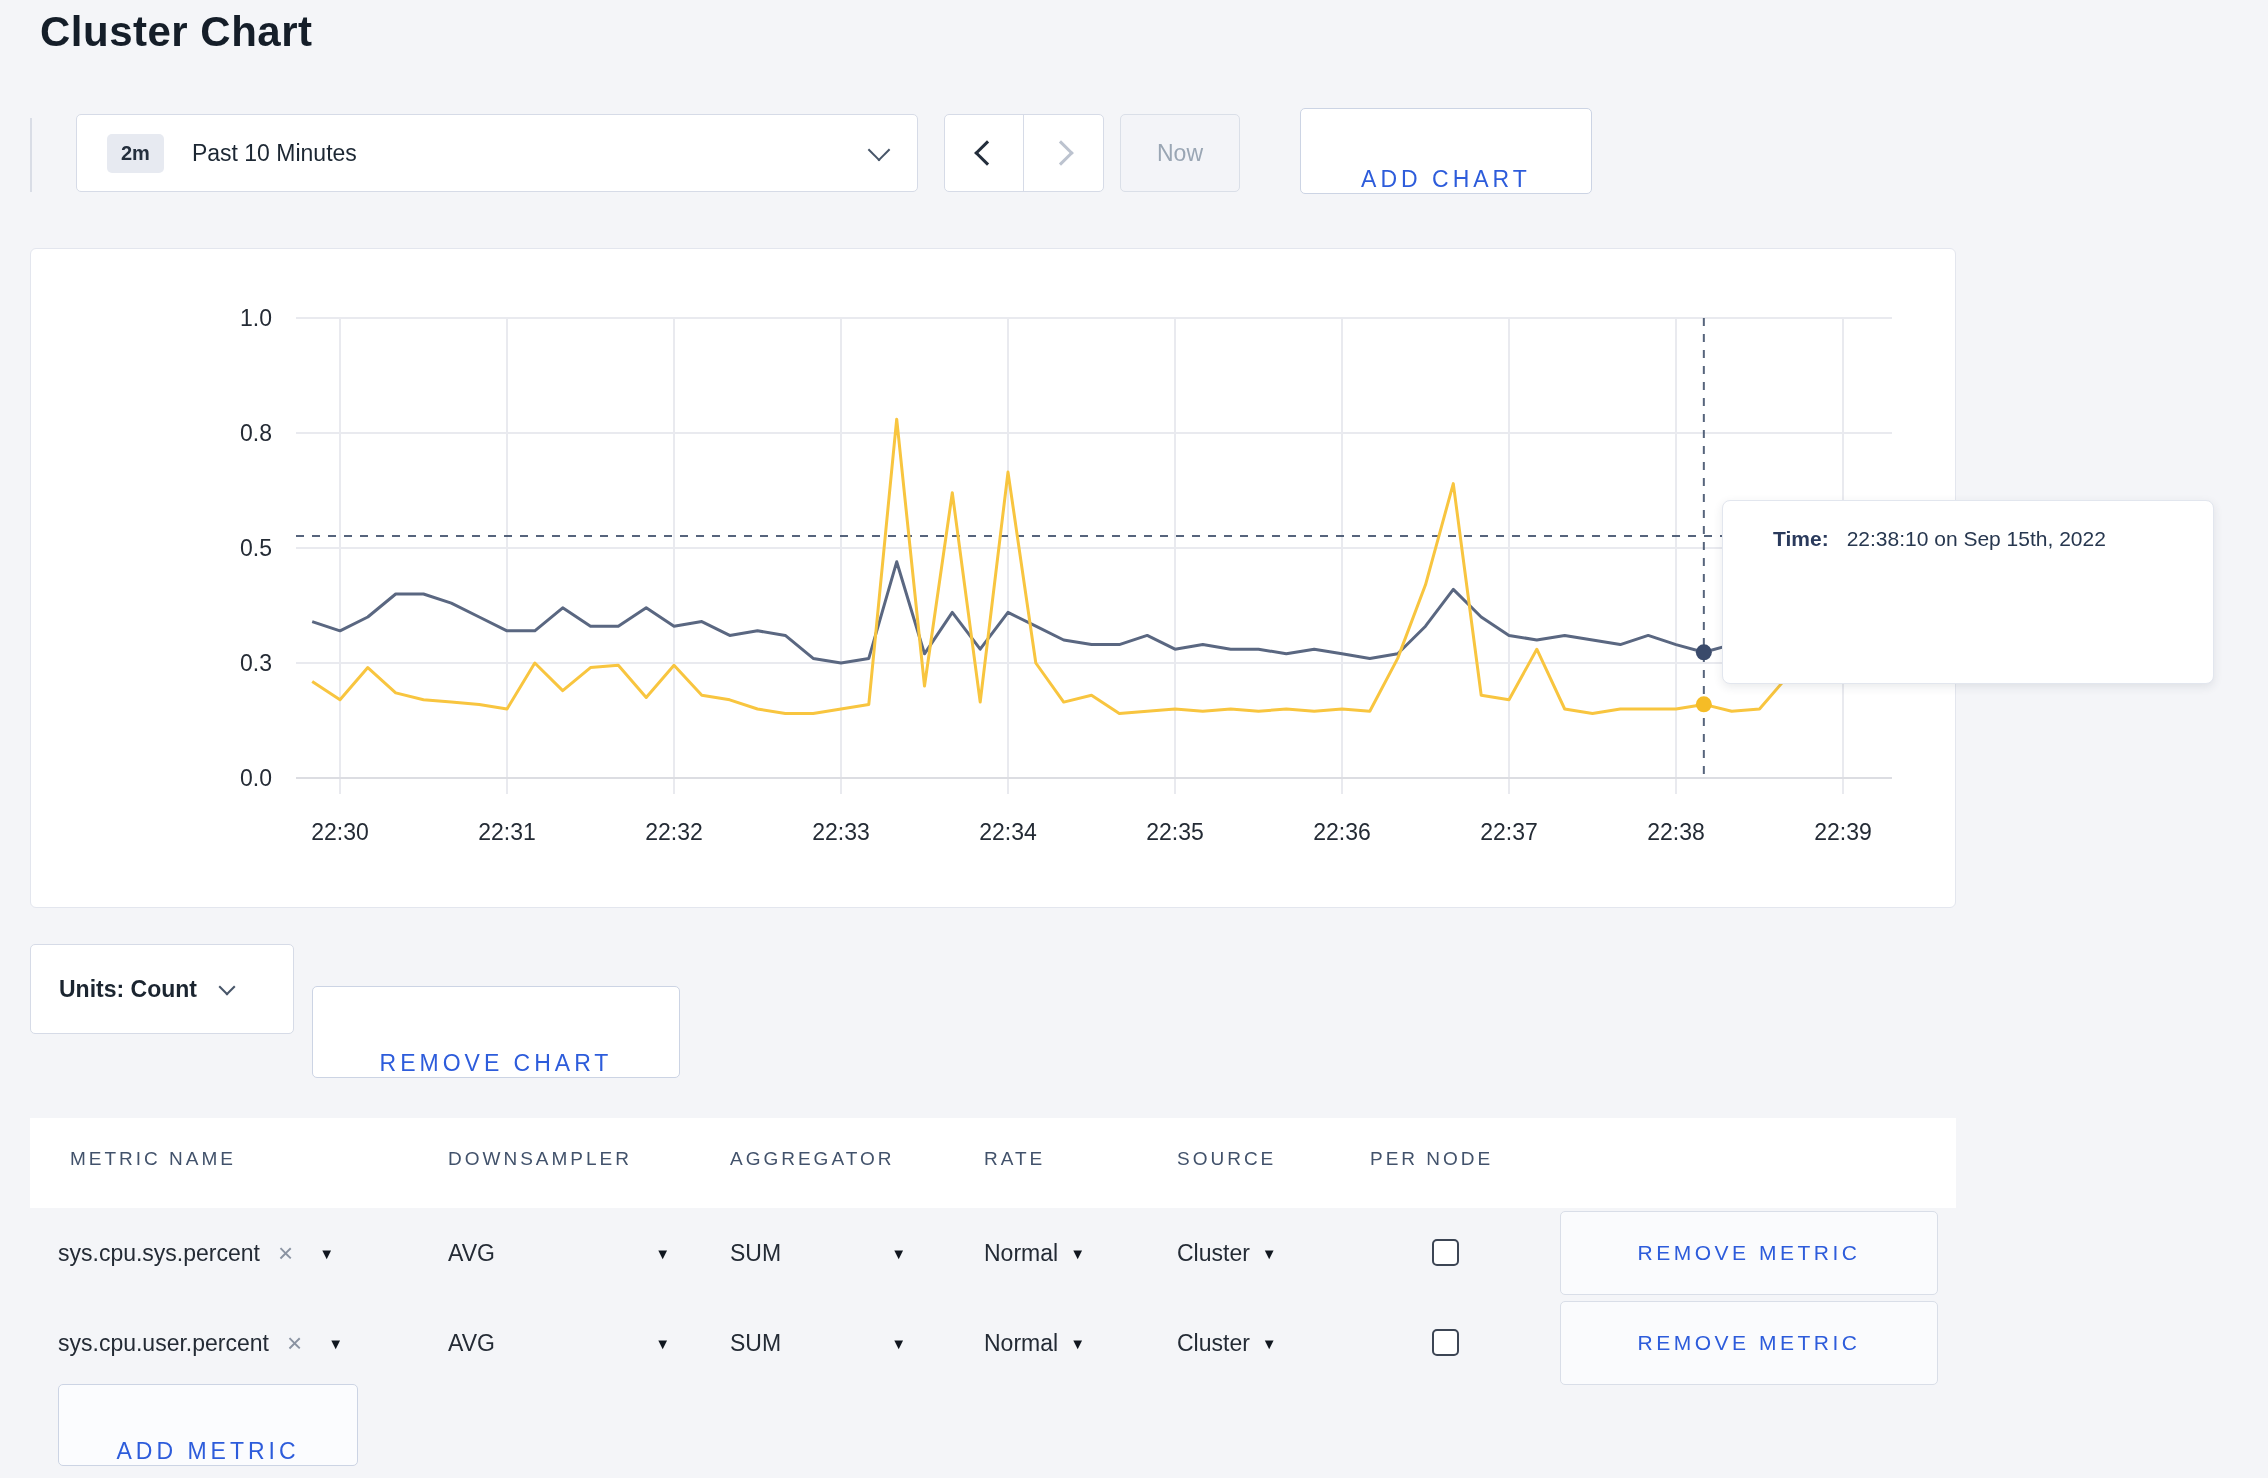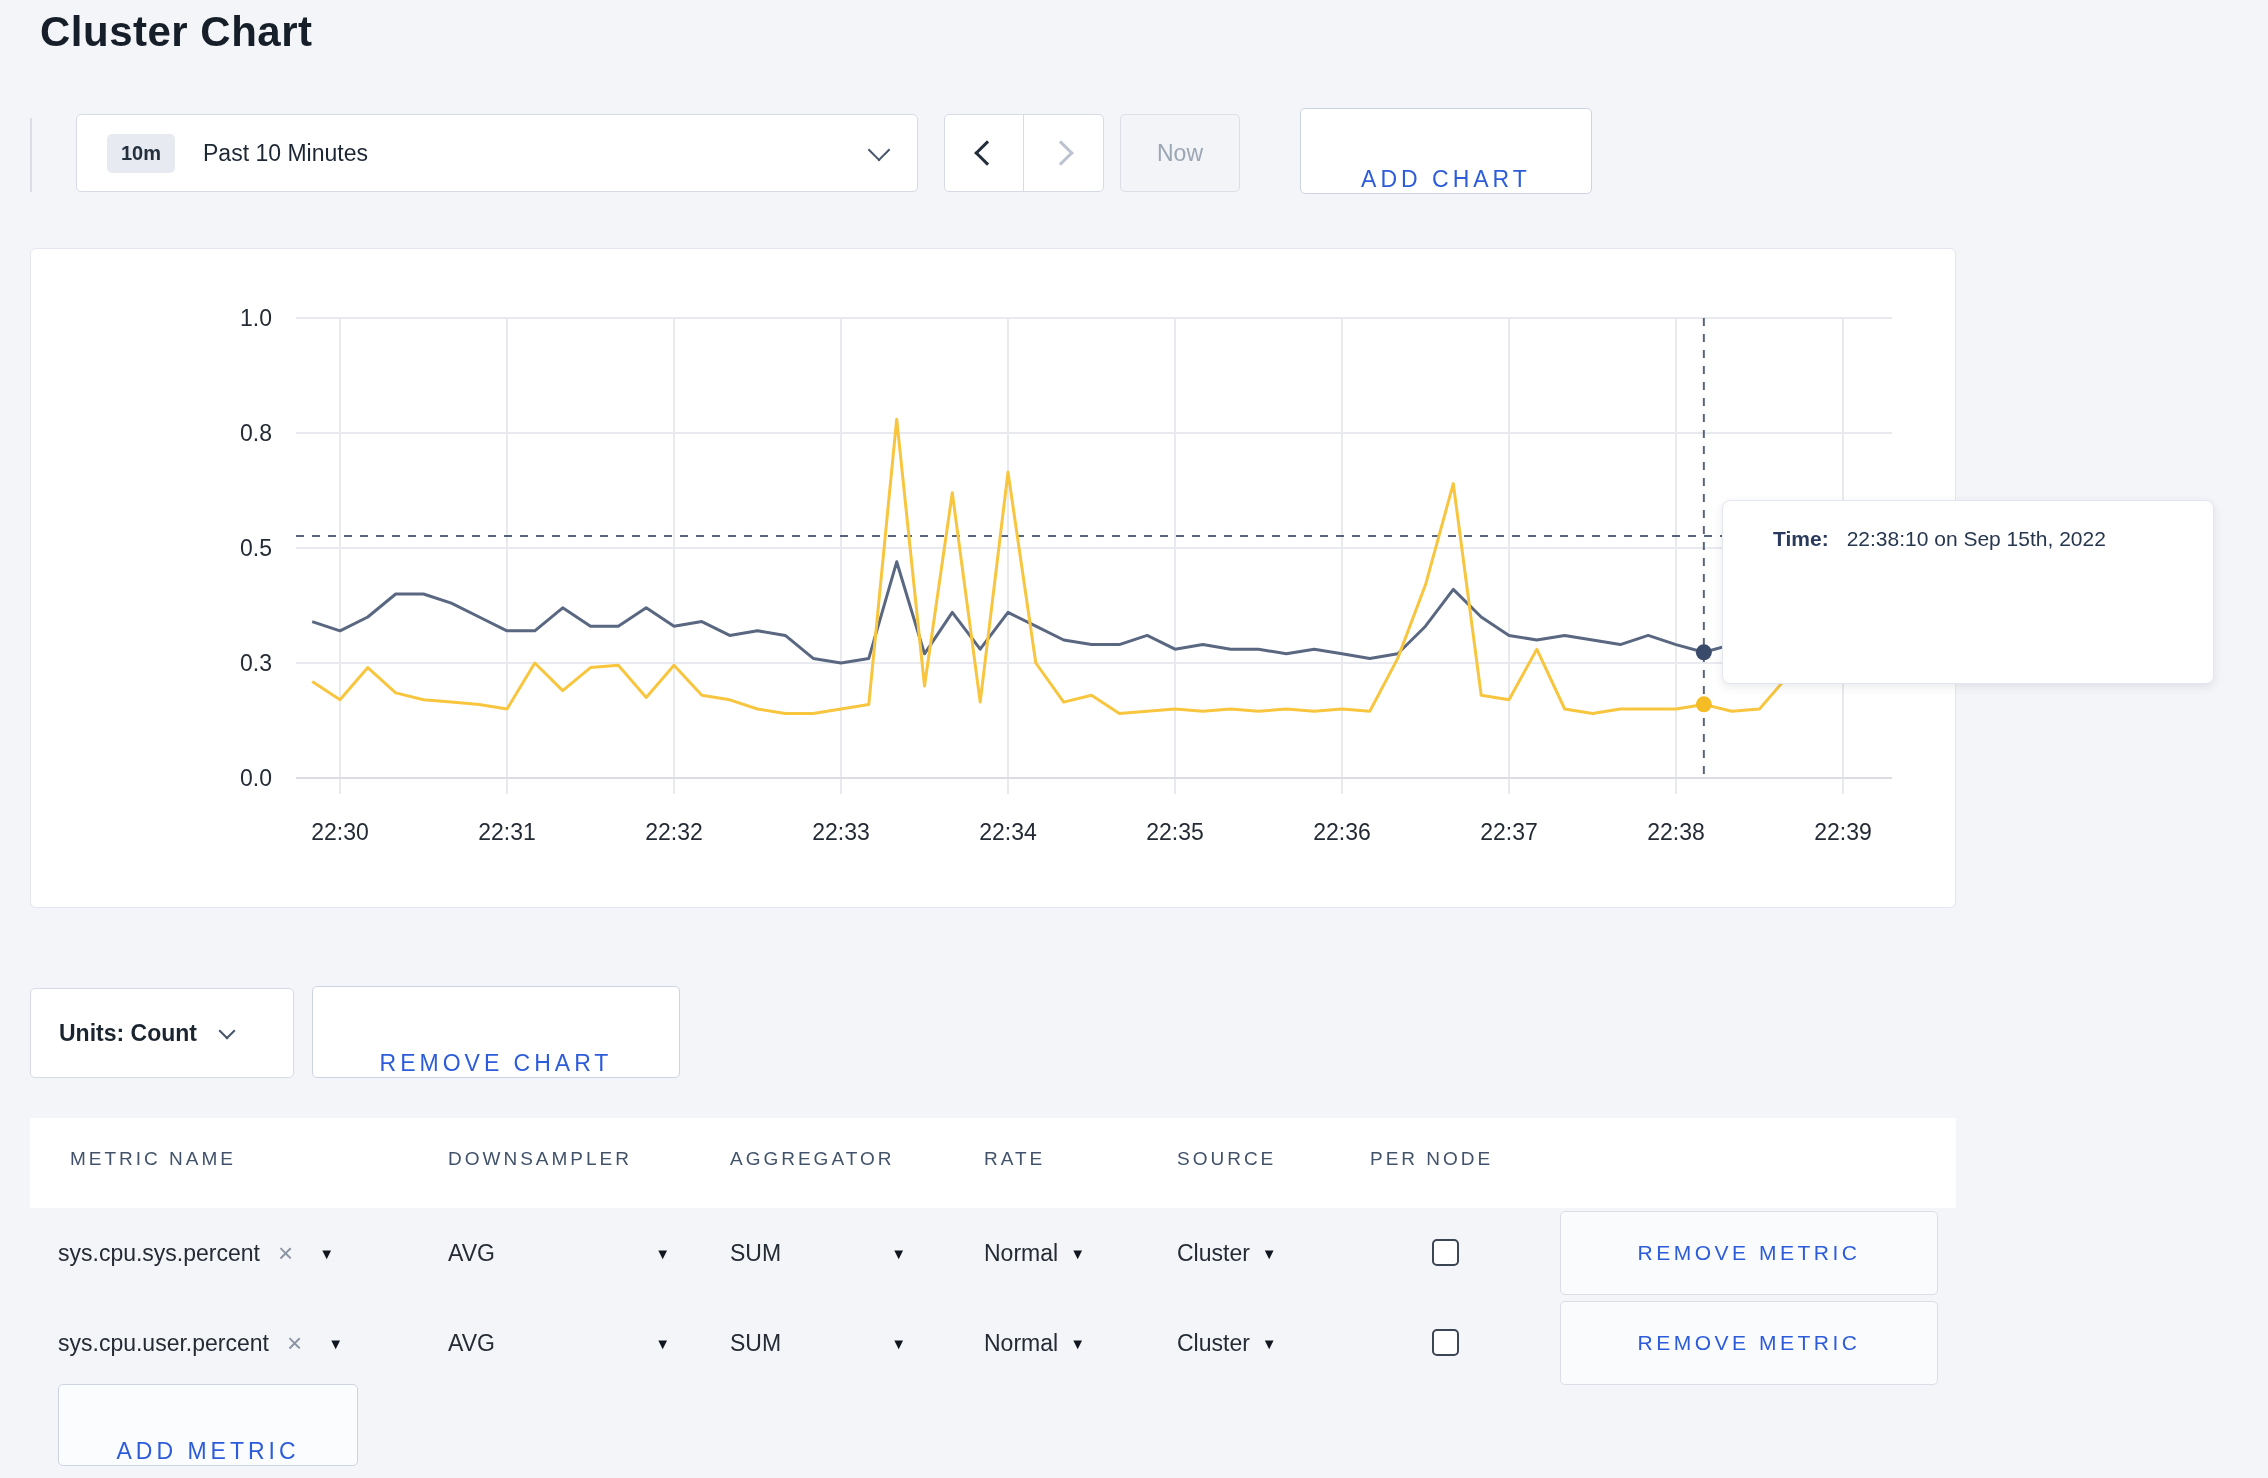--- a/index.html
+++ b/index.html
@@ -69,21 +69,21 @@
     padding:26px 30px 0 26px; z-index:5;
   }
   .tt-row { display:flex; margin-bottom:16px; }
   .tt-time-label { font-size:21px; font-weight:bold; color:#2a3a5c; margin-left:24px; }
   .tt-time-value { font-size:21px; color:#27374f; margin-left:18px; }
   .tt-swatch { width:19px; height:19px; border-width:3.5px; border-style:solid; background:#fff; flex:none; }
   .tt-label { font-size:20px; font-weight:bold; color:#26324e; margin-left:12px; white-space:nowrap; }
   .tt-value { font-size:20px; color:#33415c; margin-left:14px; }
 
   
-  #units-dropdown { left:30px; top:988px; width:264px; height:90px; padding:8px 28px; cursor:pointer; }
+  #units-dropdown { left:30px; top:944px; width:264px; height:90px; padding:8px 28px; cursor:pointer; }
   #units-label { font-size:23px; font-weight:bold; color:#1b2530; margin-right:24px; }
   #units-dropdown .chev { width:12px; height:12px; border-width:2px; margin-bottom:4px;}
   #remove-chart-button { left:312px; top:986px; width:368px; height:92px; }
 
   
   #table-header-band {
     left:30px; top:1118px; width:1926px; height:90px; background:#ffffff;
   }
   .th-label {
     position:absolute; top:30px;
@@ -109,21 +109,21 @@
   #add-metric-button { left:58px; top:1384px; width:300px; height:82px; background:#fbfcfe;}
 </style>
 </head>
 <body>
 
 <h1 class="abs" id="page-title">Cluster Chart</h1>
 
 <div class="abs" id="toolbar-divider"></div>
 
 <div class="abs ctl" id="time-selector">
-  <span id="time-badge">10m</span>
+  <span id="time-badge">2m</span>
   <span id="time-label">Past 10 Minutes</span>
   <span class="chev"></span>
 </div>
 
 <div class="abs ctl" id="range-nav" style="padding:0;">
   <div class="nav-half" id="range-prev">
     <span class="arrow left"></span>
   </div>
   <div class="nav-half">
     <span class="arrow right"></span>

